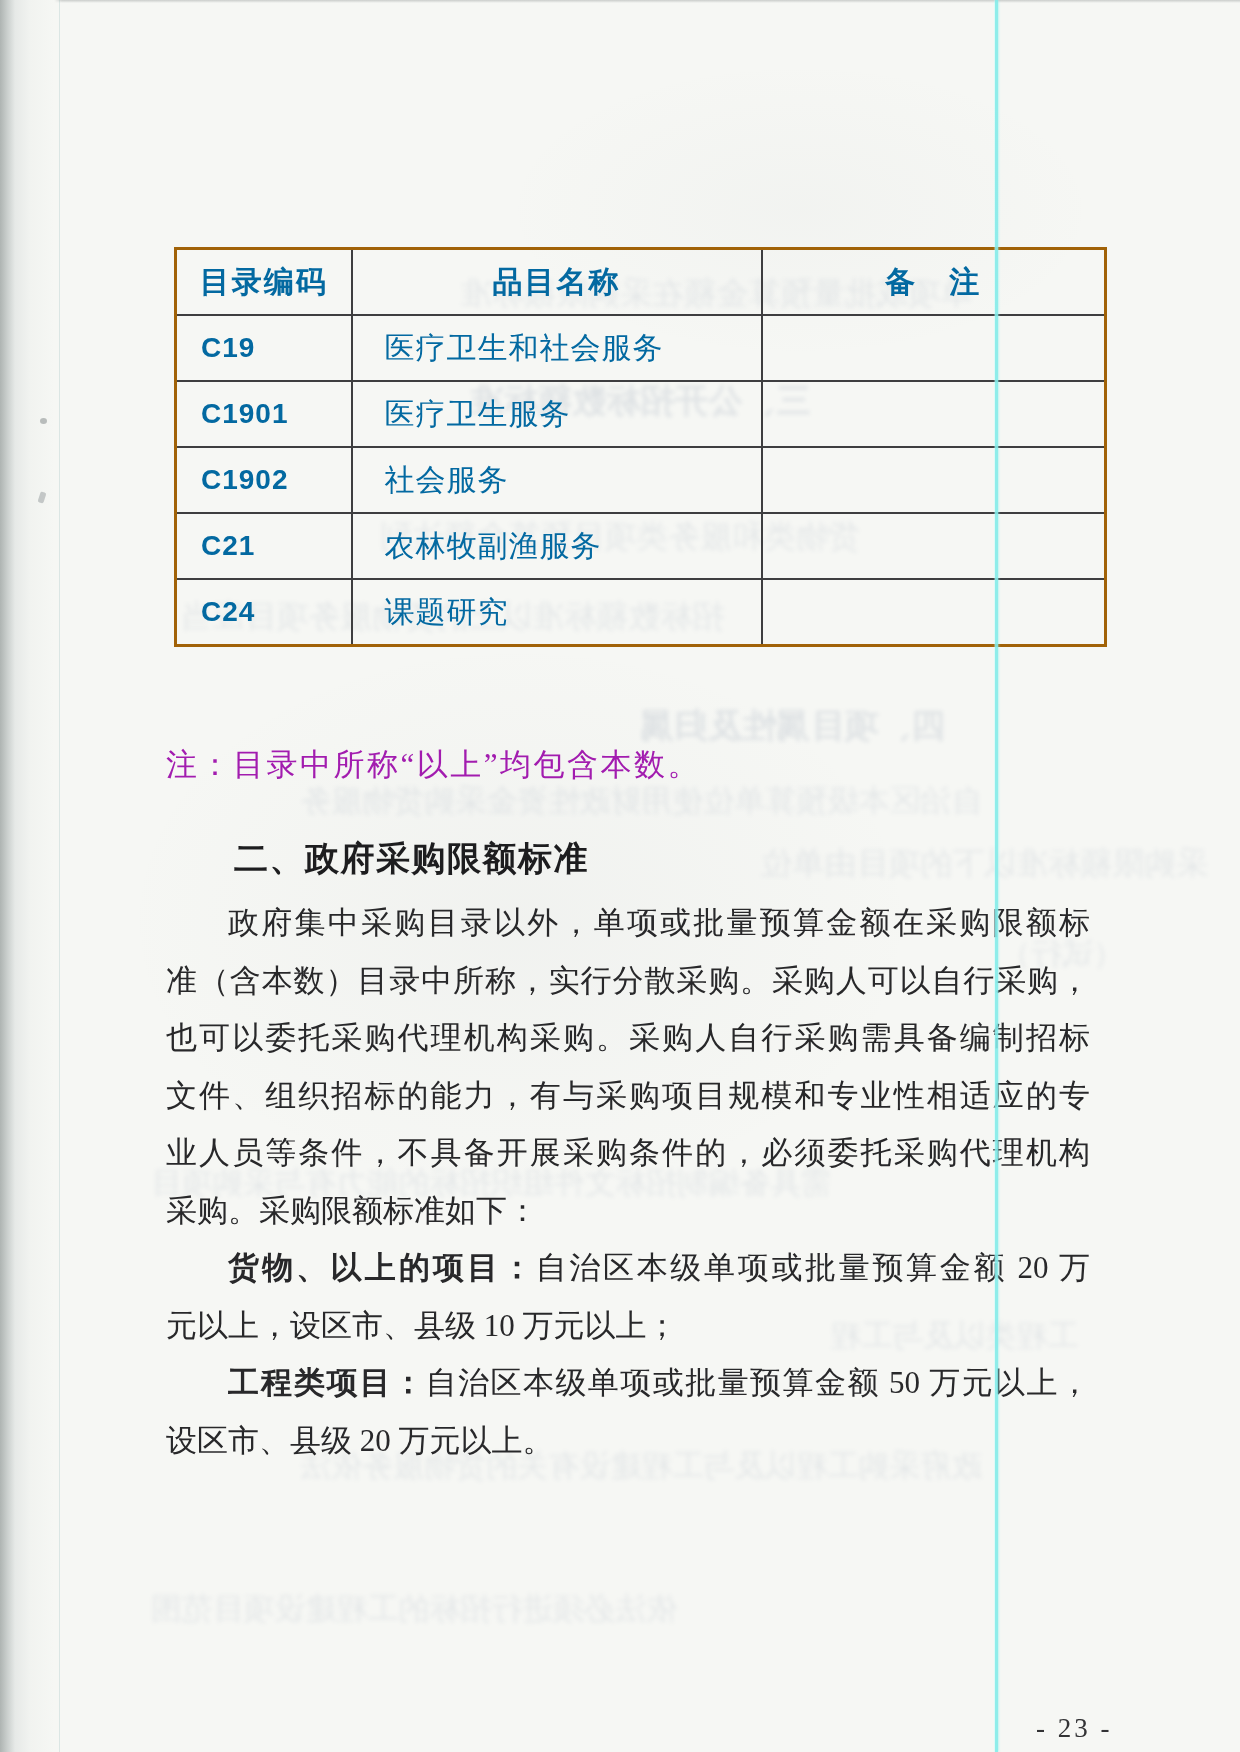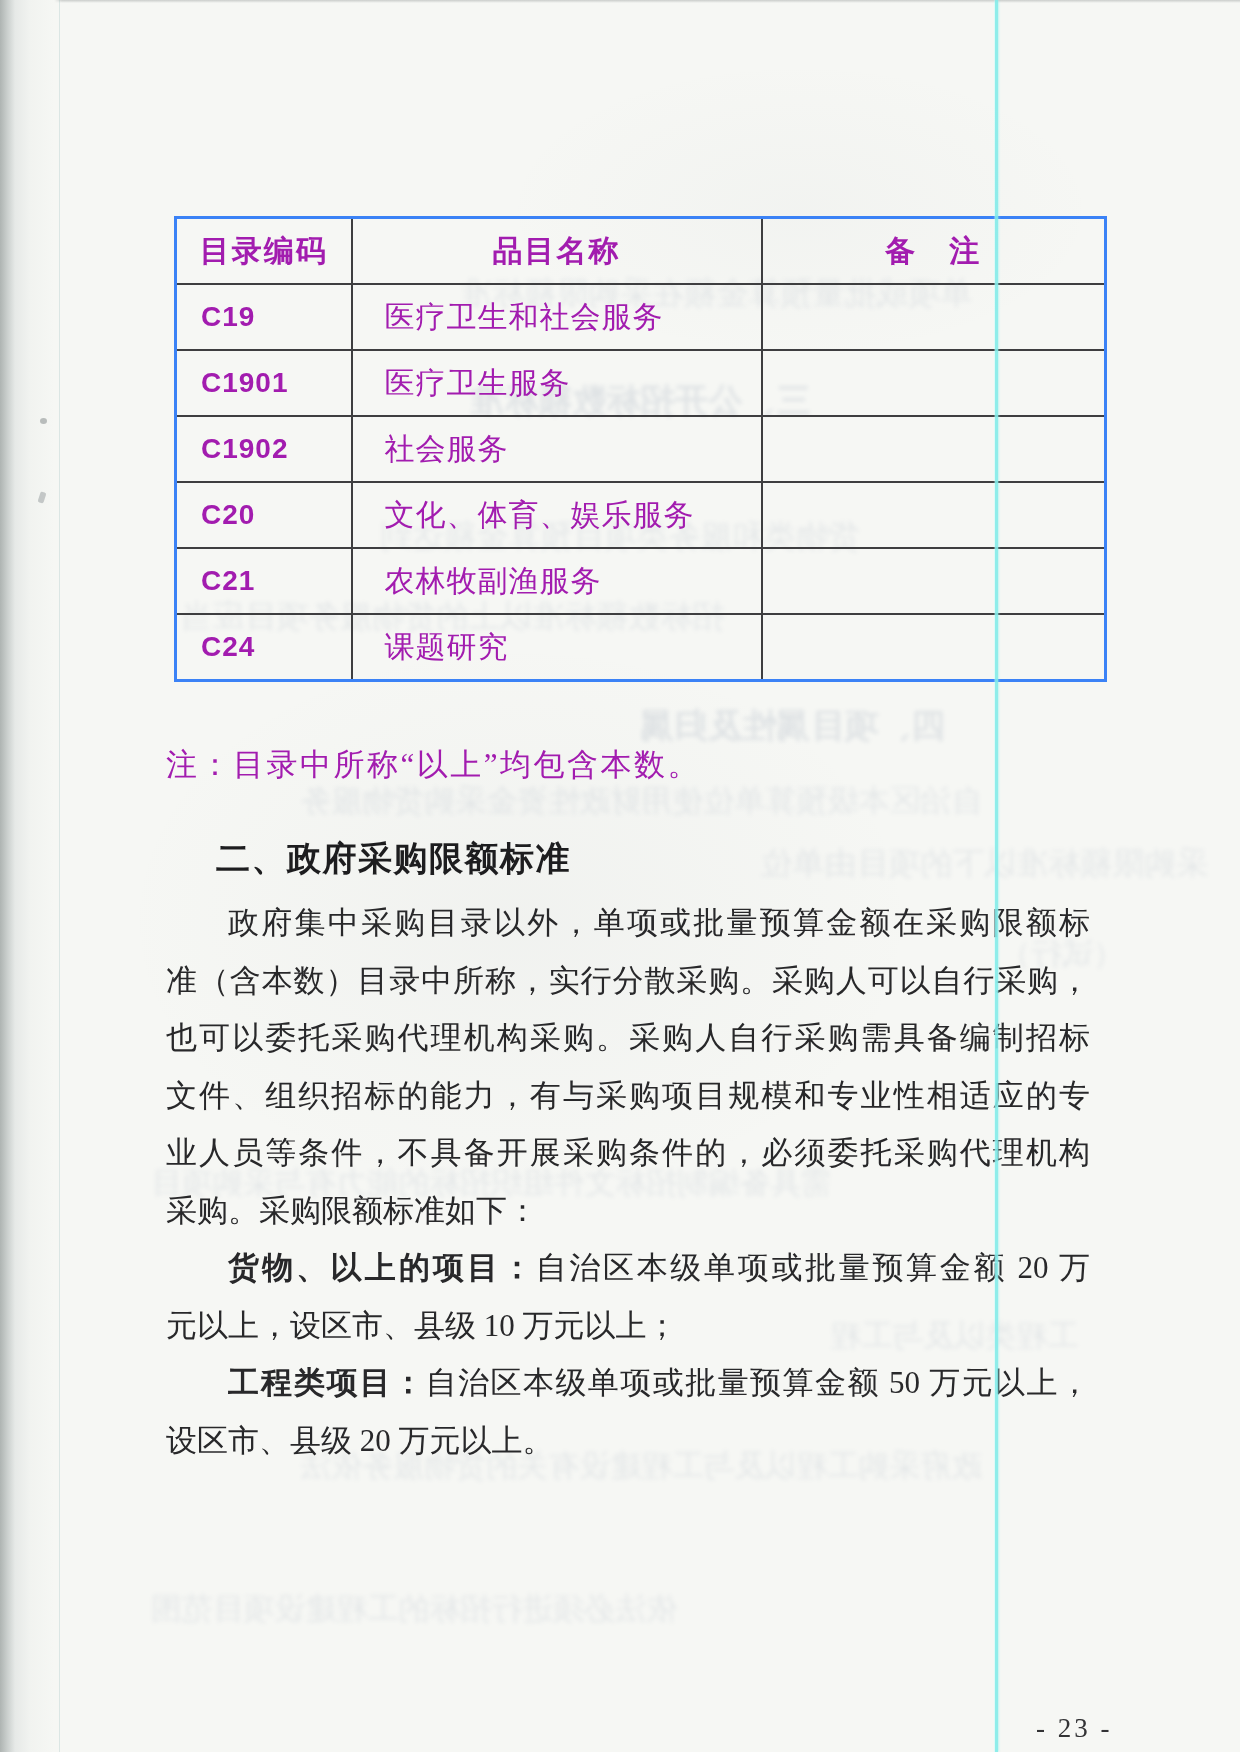--- a/index.html
+++ b/index.html
@@ -28,32 +28,32 @@
   .q3{left:180px;top:595px;font-size:32px;}
   .q4{left:640px;top:703px;font-size:34px;}
   .q5{left:300px;top:780px;font-size:31px;}
   .q6{left:760px;top:842px;font-size:32px;}
   .q7{left:1000px;top:933px;font-size:31px;}
   .q8{left:150px;top:1162px;font-size:31px;}
   .q9{left:830px;top:1315px;font-size:31px;}
   .q10{left:300px;top:1445px;font-size:31px;}
   .q11{left:150px;top:1588px;font-size:31px;}
   
-  table.catalog{position:absolute;left:174px;top:216px;width:930px;border-collapse:collapse;
-        table-layout:fixed;font-family:"Liberation Sans","DejaVu Sans",sans-serif;color:#a21caf;
-        border:3px solid #3b82f6;}
+  table.catalog{position:absolute;left:174px;top:247px;width:930px;border-collapse:collapse;
+        table-layout:fixed;font-family:"Liberation Sans","DejaVu Sans",sans-serif;color:#0369a1;
+        border:3px solid #a16207;}
   table.catalog th, table.catalog td{border:2px solid #3e3e40;overflow:hidden;}
   table.catalog th{height:62px;font-size:30px;font-weight:700;text-align:center;letter-spacing:2px;}
   table.catalog td{height:62px;}
   td.code{padding-left:24px;font-size:28px;font-weight:600;letter-spacing:1px;}
   td.name{padding-left:32px;font-size:30px;font-weight:400;letter-spacing:1px;}
   td.remark{padding-left:12px;font-size:28px;}
   
   .note{position:absolute;left:166px;top:744px;font-size:31px;letter-spacing:2.5px;color:#a21caf;}
-  .heading{position:absolute;left:216px;top:836px;font-size:34px;font-weight:700;letter-spacing:1.5px;
+  .heading{position:absolute;left:234px;top:836px;font-size:34px;font-weight:700;letter-spacing:1.5px;
         font-family:"Liberation Sans","DejaVu Sans",sans-serif;color:#1d1d1f;}
   .bodytext{position:absolute;left:166px;top:894px;width:924px;font-size:31px;color:#28282a;}
   .bl{height:57.5px;line-height:57.5px;white-space:nowrap;}
   .fill{text-align:justify;text-align-last:justify;text-justify:inter-character;white-space:normal;}
   .ind{text-indent:62px;}
   .runin{font-family:"Liberation Sans","DejaVu Sans",sans-serif;font-weight:700;letter-spacing:.5px;}
   .pagenum{position:absolute;left:1036px;top:1713px;font-size:27px;letter-spacing:3px;color:#333335;}
 </style>
 </head>
 <body>
@@ -102,25 +102,20 @@
       <td class="code">C1901</td>
       <td class="name">医疗卫生服务</td>
       <td class="remark"></td>
     </tr>
     <tr>
       <td class="code">C1902</td>
       <td class="name">社会服务</td>
       <td class="remark"></td>
     </tr>
     <tr>
-      <td class="code">C20</td>
-      <td class="name">文化、体育、娱乐服务</td>
-      <td class="remark"></td>
-    </tr>
-    <tr>
       <td class="code">C21</td>
       <td class="name">农林牧副渔服务</td>
       <td class="remark"></td>
     </tr>
     <tr>
       <td class="code">C24</td>
       <td class="name">课题研究</td>
       <td class="remark"></td>
     </tr>
   </tbody>

